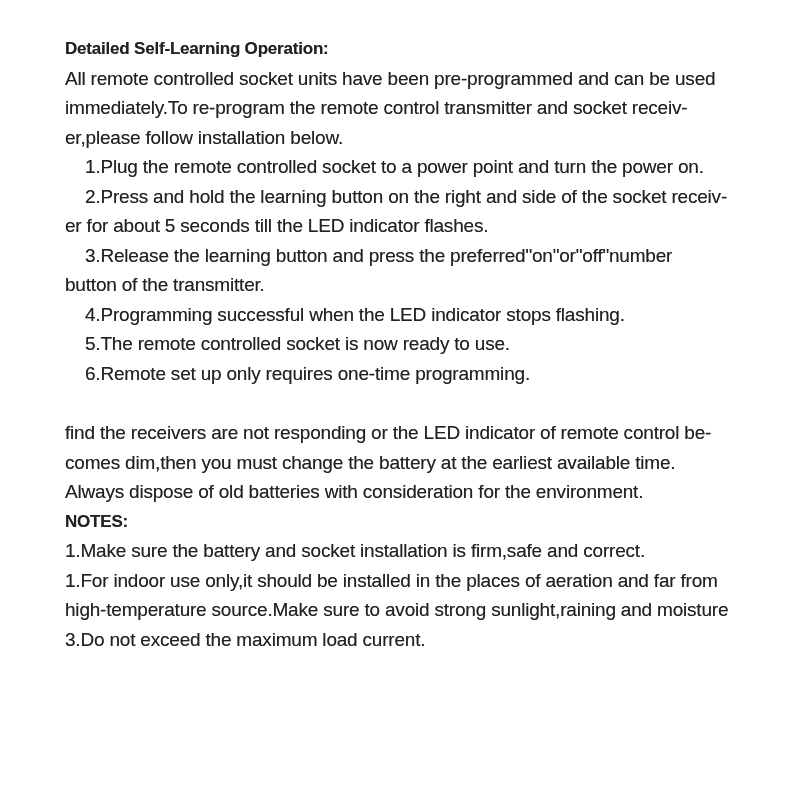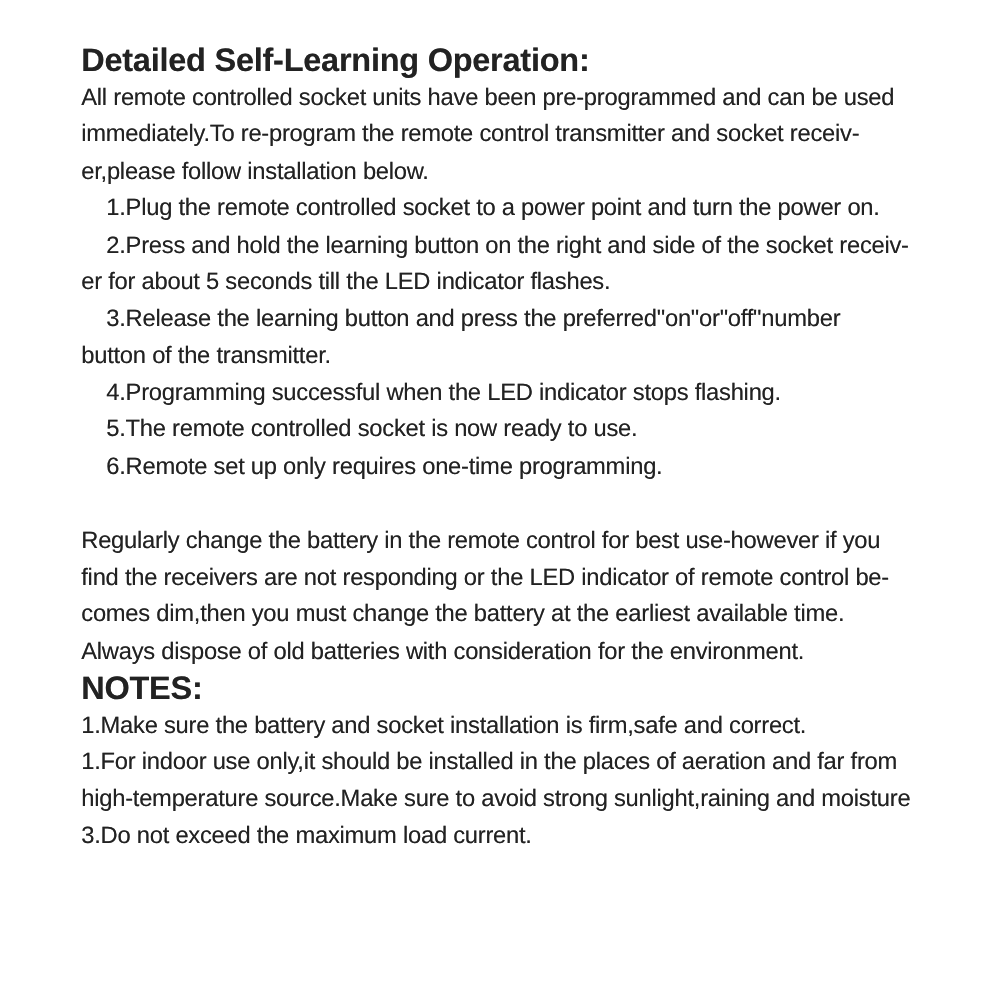--- a/index.html
+++ b/index.html
@@ -23,21 +23,21 @@
     color: #222222;
     letter-spacing: -0.2px;
     text-shadow: 0 0 0.5px rgba(40,40,40,0.55);
   }
   .line {
     white-space: nowrap;
     height: 29.5px;
   }
   .heading {
     font-weight: bold;
-    font-size: 26px;
+    font-size: 17px;
     margin: 0;
     white-space: nowrap;
     height: 29.5px;
     line-height: 29.5px;
   }
   .indent {
     padding-left: 20px;
   }
   .sec-battery {
     margin-top: 30px;
@@ -59,21 +59,20 @@
     <div class="line indent">2.Press and hold the learning button on the right and side of the socket receiv-</div>
     <div class="line">er for about 5 seconds till the LED indicator flashes.</div>
     <div class="line indent">3.Release the learning button and press the preferred"on"or"off"number</div>
     <div class="line">button of the transmitter.</div>
     <div class="line indent">4.Programming successful when the LED indicator stops flashing.</div>
     <div class="line indent">5.The remote controlled socket is now ready to use.</div>
     <div class="line indent">6.Remote set up only requires one-time programming.</div>
   </section>
 
   <section class="sec-battery">
-    <div class="line">Regularly change the battery in the remote control for best use-however if you</div>
     <div class="line">find the receivers are not responding or the LED indicator of remote control be-</div>
     <div class="line">comes dim,then you must change the battery at the earliest available time.</div>
     <div class="line">Always dispose of old batteries with consideration for the environment.</div>
   </section>
 
   <section class="sec-notes">
     <h2 class="heading">NOTES:</h2>
     <div class="line">1.Make sure the battery and socket installation is firm,safe and correct.</div>
     <div class="line">1.For indoor use only,it should be installed in the places of aeration and far from</div>
     <div class="line">high-temperature source.Make sure to avoid strong sunlight,raining and moisture</div>

